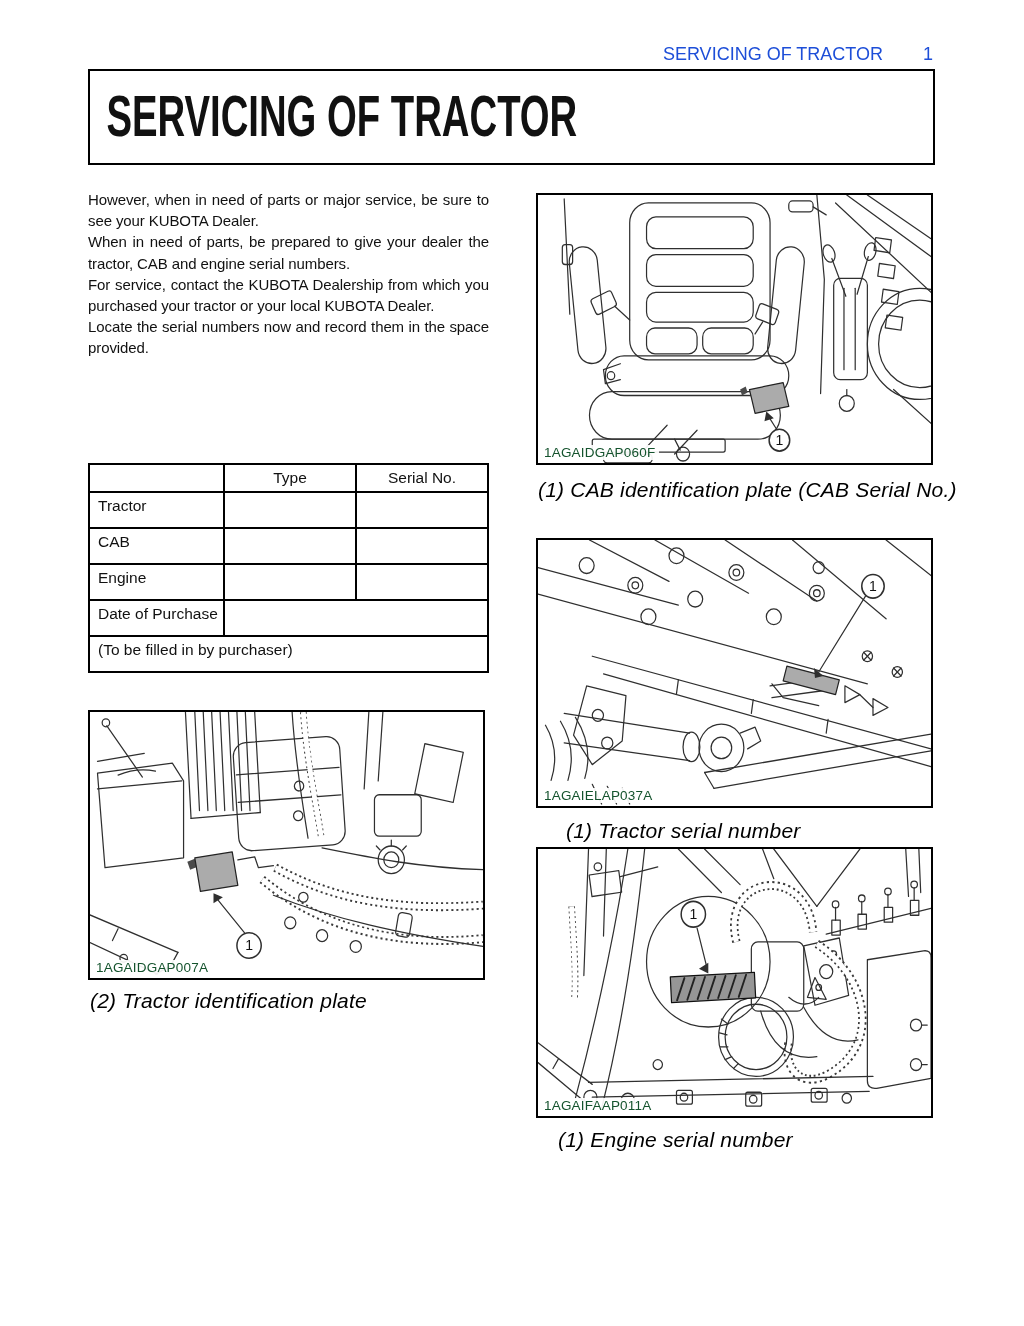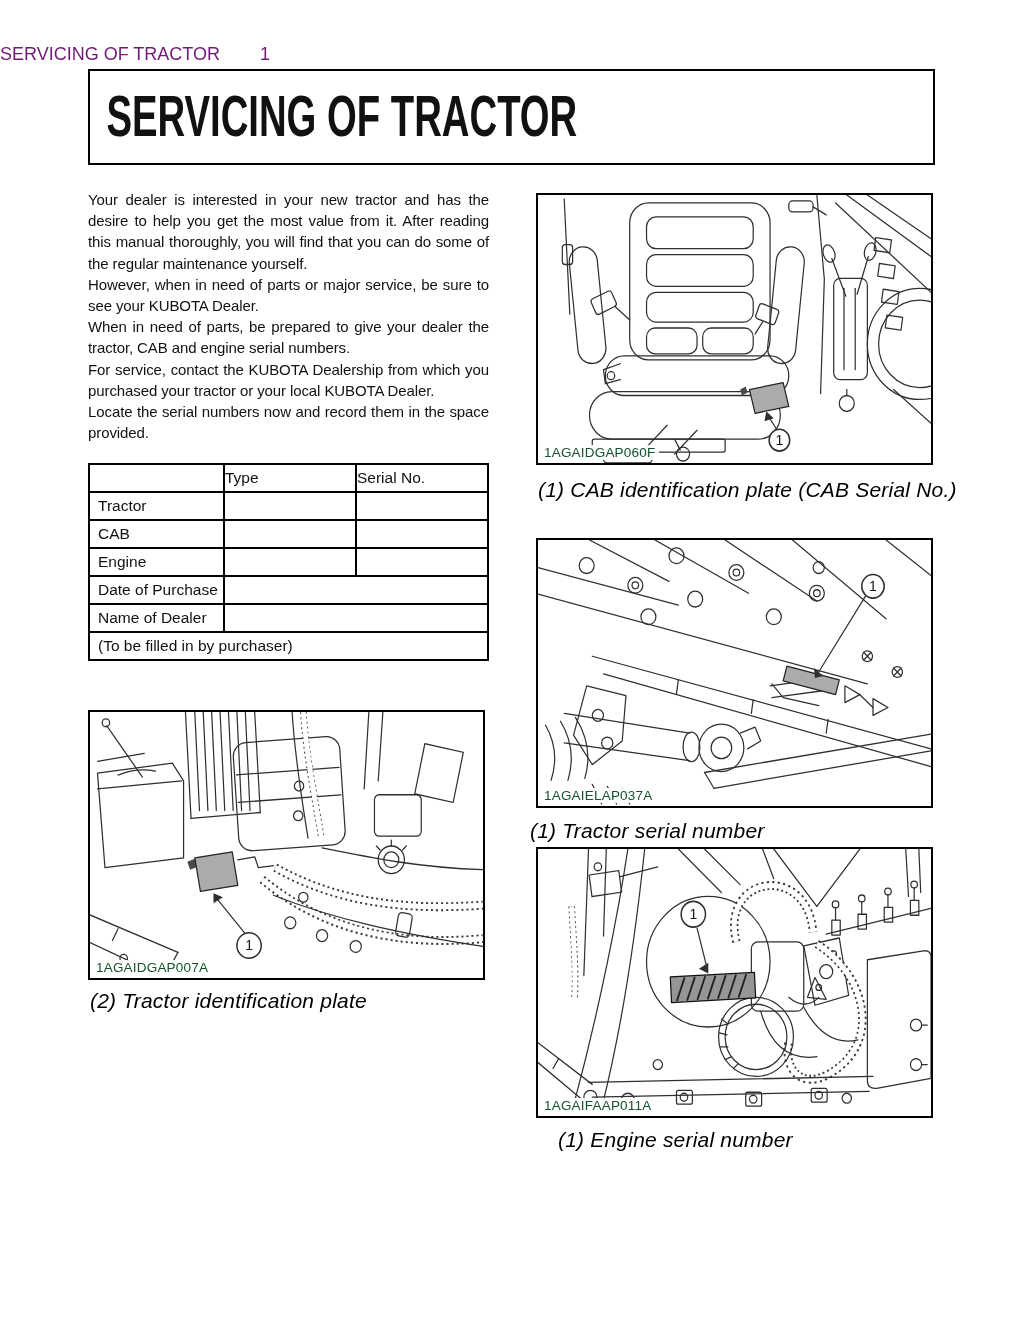--- a/index.html
+++ b/index.html
@@ -3,38 +3,38 @@
 <meta charset="utf-8">
 <style>
   html,body { margin:0; padding:0; background:#ffffff; }
   #page {
     position:relative; width:1024px; height:1326px; background:#fff;
     font-family:"Liberation Sans", sans-serif; color:#111; overflow:hidden;
   }
   .abs { position:absolute; }
 
   
-  #hdr { top:44px; left:0; width:933px; font-size:18px; color:#701a75; }
+  #hdr { top:44px; left:0; width:933px; text-align:right; font-size:18px; color:#1d4ed8; }
   #hdr .pg { display:inline-block; margin-left:40px; }
 
   
   #titlebox { left:88px; top:69px; width:847px; height:96px; border:2px solid #000; box-sizing:border-box; background:#fff; }
   #titlebox h1 {
     margin:0; padding-left:25px; font-size:58px; font-weight:bold; line-height:90px;
     white-space:nowrap; transform:scaleX(0.66); transform-origin:left center; letter-spacing:0;
   }
 
   
   #intro { left:88px; top:189px; width:401px; font-size:15px; line-height:21.2px; letter-spacing:-0.1px; }
   #intro p { margin:0; text-align:justify; }
 
   
   #sertable { left:88px; top:463px; border-collapse:collapse; table-layout:fixed; font-size:15.5px; background:#fff; }
-  #sertable td { border:2px solid #000; height:26px; padding:0 2px 0 8px; vertical-align:middle; }
-  #sertable td.cc { padding:0; }
+  #sertable td { border:2px solid #000; height:26px; padding:0 2px 8px 8px; vertical-align:middle; }
+  #sertable td.cc { text-align:center; padding:0; }
 
   
   .figbox { border:2px solid #000; box-sizing:border-box; background:#fff; }
   .figbox svg { display:block; width:100%; height:100%; }
   .figcode { position:absolute; left:4px; bottom:3px; font-size:13.5px; letter-spacing:0.2px;
              background:rgba(255,255,255,0.92); padding:0 4px 0 2px; color:#14532d; }
   .figcap { font-size:21px; font-style:italic; letter-spacing:0.2px; color:#000; }
 
   
   .fa path, .fa rect, .fa circle, .fa ellipse, .fa line, .fa polyline, .fa polygon {
@@ -58,21 +58,20 @@
 
   <div id="hdr" class="abs">
     <span>SERVICING OF TRACTOR</span><span class="pg">1</span>
   </div>
 
   <div id="titlebox" class="abs">
     <h1>SERVICING OF TRACTOR</h1>
   </div>
 
   <div id="intro" class="abs">
-    <p>Your dealer is interested in your new tractor and has the desire to help you get the most value from it. After reading this manual thoroughly, you will find that you can do some of the regular maintenance yourself.</p>
     <p>However, when in need of parts or major service, be sure to see your KUBOTA Dealer.</p>
     <p>When in need of parts, be prepared to give your dealer the tractor, CAB and engine serial numbers.</p>
     <p>For service, contact the KUBOTA Dealership from which you purchased your tractor or your local KUBOTA Dealer.</p>
     <p>Locate the serial numbers now and record them in the space provided.</p>
   </div>
 
   <table id="sertable" class="abs">
     <colgroup>
         <col style="width:135px">
         <col style="width:132px">
@@ -94,24 +93,20 @@
         <td></td>
         <td></td>
       </tr>
       <tr>
         <td>Engine</td>
         <td></td>
         <td></td>
       </tr>
       <tr>
         <td>Date of Purchase</td>
-        <td colspan="2"></td>
-      </tr>
-      <tr>
-        <td>Name of Dealer</td>
         <td colspan="2"></td>
       </tr>
       <tr>
         <td colspan="3">(To be filled in by purchaser)</td>
       </tr>
     </tbody>
   </table>
 
   <div class="abs figbox" style="left:536px; top:193px; width:397px; height:272px">
     <svg class="fa" viewBox="0 0 420 270" preserveAspectRatio="none">
@@ -234,21 +229,21 @@
       <polygon class="plate" points="266,128 322,142 318,157 262,143"></polygon>
       <path d="M350,57 L300,134"></path>
       <polygon class="ah" points="296,140 295,130 305,138"></polygon>
       <g>
         <circle class="mc" cx="358" cy="47" r="12"></circle>
         <text class="mt" x="358" y="52" text-anchor="middle">1</text>
       </g>
     </svg>
     <div class="figcode">1AGAIELAP037A</div>
   </div>
-  <div class="abs figcap" style="left:530px; top:819px">(1) Tractor serial number</div>
+  <div class="abs figcap" style="left:566px; top:819px">(1) Tractor serial number</div>
 
   <div class="abs figbox" style="left:88px; top:710px; width:397px; height:270px">
     <svg class="fa" viewBox="0 0 420 270" preserveAspectRatio="none">
       <polyline points="8,62 88,52 100,70 100,148 16,158 8,62"></polyline>
       <path d="M8,78 L98,70"></path>
         <path d="M30,64 q20,-8 40,-4"></path>
       <path d="M18,14 L56,66"></path>
         <circle cx="17" cy="11" r="4"></circle>
         <path d="M8,50 L58,42"></path>
       <path d="M102,0 L108,108"></path>

